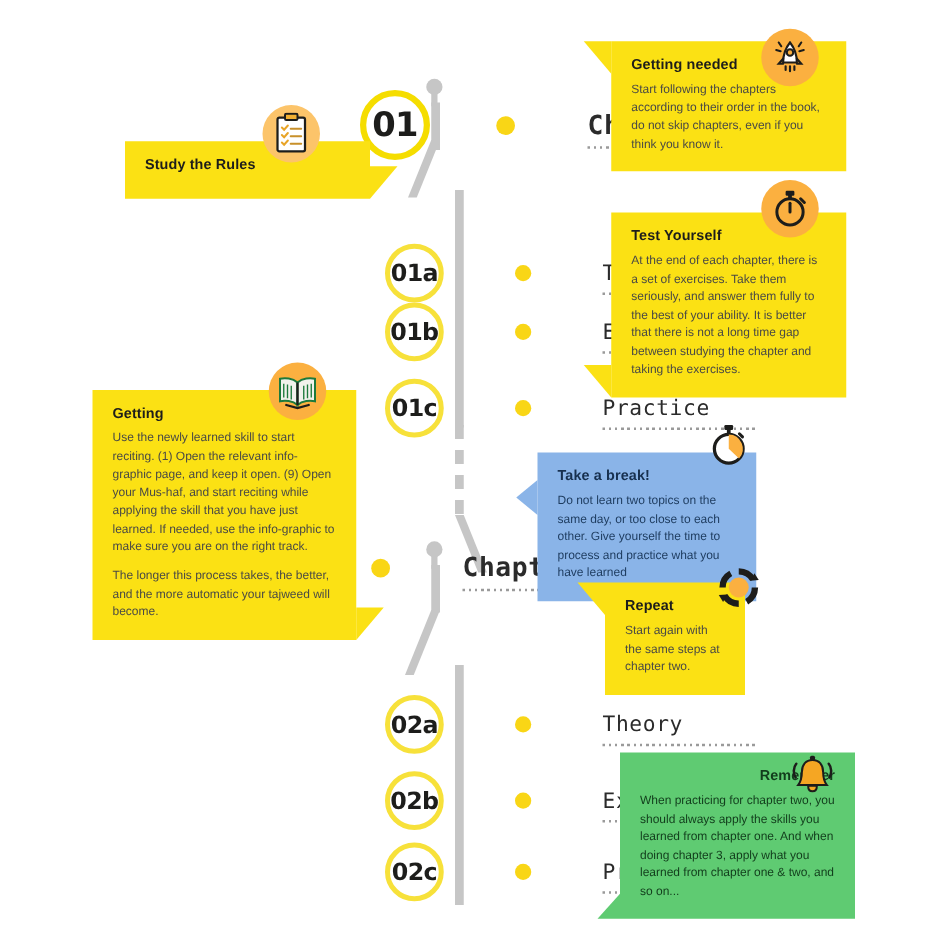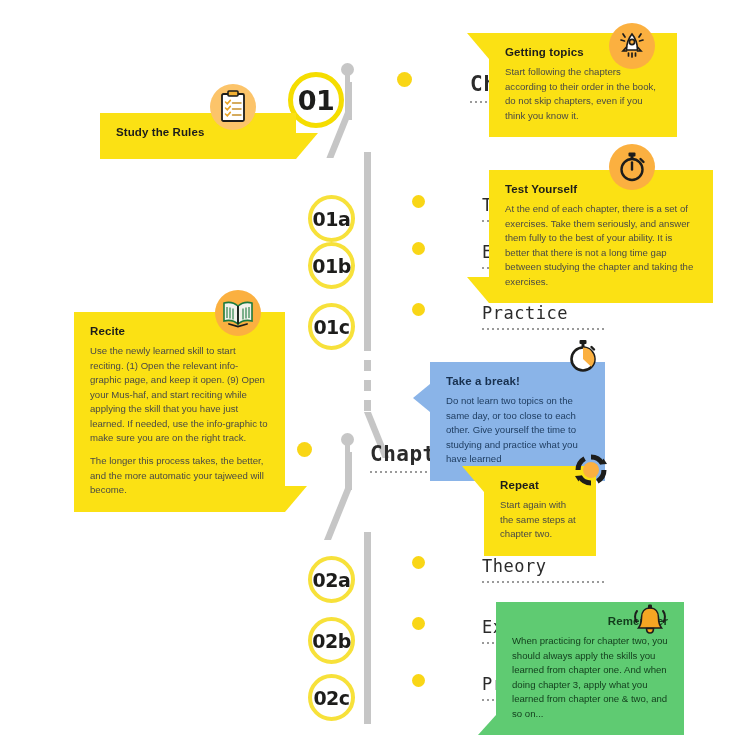--- a/index.html
+++ b/index.html
@@ -41,21 +41,21 @@
     border-radius:50%; background:#c6c6c6;
   }
   .pin .stem {
     position:absolute; top:9px; left:4px; width:5px; height:13px;
     background:#c6c6c6;
   }
   .pin-1 { left:341px; top:63px; }
   .pin-2 { left:341px; top:433px; }
 
   
-  .row { position:absolute; display:flex; align-items:flex-start;gap:44px; }
+  .row { position:absolute; display:flex; align-items:center;gap:44px; }
 
   .badge {
     border-radius:50%;
     display:flex; align-items:center; justify-content:center;
     background:#ffffff;
     font-weight:bold;
     color:#1d1d1b;
     font-family:"DejaVu Sans", sans-serif;
     letter-spacing:-0.5px;
     flex:none;
@@ -235,21 +235,21 @@
     <div class="badge badge-sm">02c</div>
     <div class="dot dot-sm" style="margin-left:13px;"></div>
     <div class="lbl-wrap" style="margin-left:13px;">
       <div class="lbl lbl-sm">Practice</div>
       <div class="underdots" style="width:125px;"></div>
     </div>
   </div>
 
   <div class="box yellow" style="left:489px; top:33px; width:188px;">
     <div class="tail tail-l-yellow" style="top:0;"></div>
-    <h4>Getting topics</h4>
+    <h4>Getting needed</h4>
     <p>Start following the chapters according to their order in the book, do not skip chapters, even if you think you know it.</p>
   </div>
   <div class="icon-badge" style="left:609px; top:23px;">
     <svg width="34" height="34" viewBox="0 0 34 34">
       <g stroke="#1d1d1b" stroke-width="1.7" fill="none" stroke-linecap="round">
         <path d="M17 5 C21 10 22.5 16 22.5 21 L11.5 21 C11.5 16 13 10 17 5 Z" fill="#fff"></path>
         <circle cx="17" cy="13" r="2.6" fill="#fbb040"></circle>
         <path d="M11.5 18 L8 22 L11.5 22"></path>
         <path d="M22.5 18 L26 22 L22.5 22"></path>
         <path d="M13.5 24 L13.5 27 M17 24 L17 28 M20.5 24 L20.5 27"></path>
@@ -272,58 +272,58 @@
         <path d="M7.5 24 l1.8 1.8 l3-3.4"></path>
       </g>
       <g stroke="#c8902a" stroke-width="1.5" stroke-linecap="round">
         <path d="M14.5 13 H23"></path>
           <path d="M14.5 19 H23"></path>
           <path d="M14.5 25 H23"></path>
       </g>
     </svg>
   </div>
 
-  <div class="box yellow" style="left:489px; top:170px; width:224px;">
+  <div class="box yellow" style="left:489px; top:170px; width:188px;">
     <div class="tail tail-l-yellow" style="bottom:0;"></div>
     <h4>Test Yourself</h4>
     <p>At the end of each chapter, there is a set of exercises. Take them seriously, and answer them fully to the best of your ability. It is better that there is not a long time gap between studying the chapter and taking the exercises.</p>
   </div>
   <div class="icon-badge" style="left:609px; top:144px;">
     <svg width="34" height="34" viewBox="0 0 34 34">
       <circle cx="17" cy="19.5" r="10.5" fill="#fbb040" stroke="#1d1d1b" stroke-width="2.4"></circle>
       <rect x="13.5" y="2.5" width="7" height="4" rx="1" fill="#1d1d1b"></rect>
       <rect x="15.5" y="5.5" width="3" height="4" fill="#1d1d1b"></rect>
       <path d="M17 12.5 V19.5" stroke="#1d1d1b" stroke-width="2.4" stroke-linecap="round"></path>
       <path d="M25.5 9 L28.5 12" stroke="#1d1d1b" stroke-width="2.4" stroke-linecap="round"></path>
     </svg>
   </div>
 
   <div class="box yellow" style="left:74px; top:312px; width:211px;">
     <div class="tail tail-r-yellow" style="bottom:0;"></div>
-    <h4>Recite</h4>
+    <h4>Getting</h4>
     <p>Use the newly learned skill to start reciting. (1) Open the relevant info-graphic page, and keep it open. (9) Open your Mus-haf, and start reciting while applying the skill that you have just learned. If needed, use the info-graphic to make sure you are on the right track.</p>
     <p>The longer this process takes, the better, and the more automatic your tajweed will become.</p>
   </div>
   <div class="icon-badge" style="left:215px; top:290px;">
     <svg width="36" height="32" viewBox="0 0 36 32">
       <path d="M18 9 C14 5.5 8 5 4 6 L4 24 C8 23 14 23.5 18 27 Z" fill="#f2f2ec" stroke="#1d7a3c" stroke-width="1.6"></path>
       <path d="M18 9 C22 5.5 28 5 32 6 L32 24 C28 23 22 23.5 18 27 Z" fill="#f2f2ec" stroke="#1d7a3c" stroke-width="1.6"></path>
       <g stroke="#1d7a3c" stroke-width="1.1">
         <path d="M7 10 V21 M10 10.5 V21.5 M13 11.5 V22.5"></path>
         <path d="M29 10 V21 M26 10.5 V21.5 M23 11.5 V22.5"></path>
       </g>
       <path d="M18 9 V27" stroke="#1d1d1b" stroke-width="1.8"></path>
       <path d="M9 27 L18 29.5 L27 27" fill="none" stroke="#1d1d1b" stroke-width="1.8" stroke-linecap="round"></path>
     </svg>
   </div>
 
   <div class="box blue" style="left:430px; top:362px; width:175px;">
     <div class="tail tail-l-blue" style="top:22px;"></div>
     <h4>Take a break!</h4>
-    <p>Do not learn two topics on the same day, or too close to each other. Give yourself the time to studying and practice what you have learned</p>
+    <p>Do not learn two topics on the same day, or too close to each other. Give yourself the time to process and practice what you have learned</p>
   </div>
   <div style="position:absolute; left:563px; top:336px;">
     <svg width="40" height="40" viewBox="0 0 40 40">
       <circle cx="20" cy="23" r="11.5" fill="#ffffff" stroke="#1d1d1b" stroke-width="2.6"></circle>
       <path d="M20 23 L20 11.5 A11.5 11.5 0 0 1 28.2 30.8 Z" fill="#fbb040"></path>
       <rect x="16.5" y="4" width="7" height="4" rx="1" fill="#1d1d1b"></rect>
       <rect x="18.5" y="7" width="3" height="4" fill="#1d1d1b"></rect>
       <path d="M28.5 11 L31 13.5" stroke="#1d1d1b" stroke-width="2.4" stroke-linecap="round"></path>
     </svg>
   </div>

